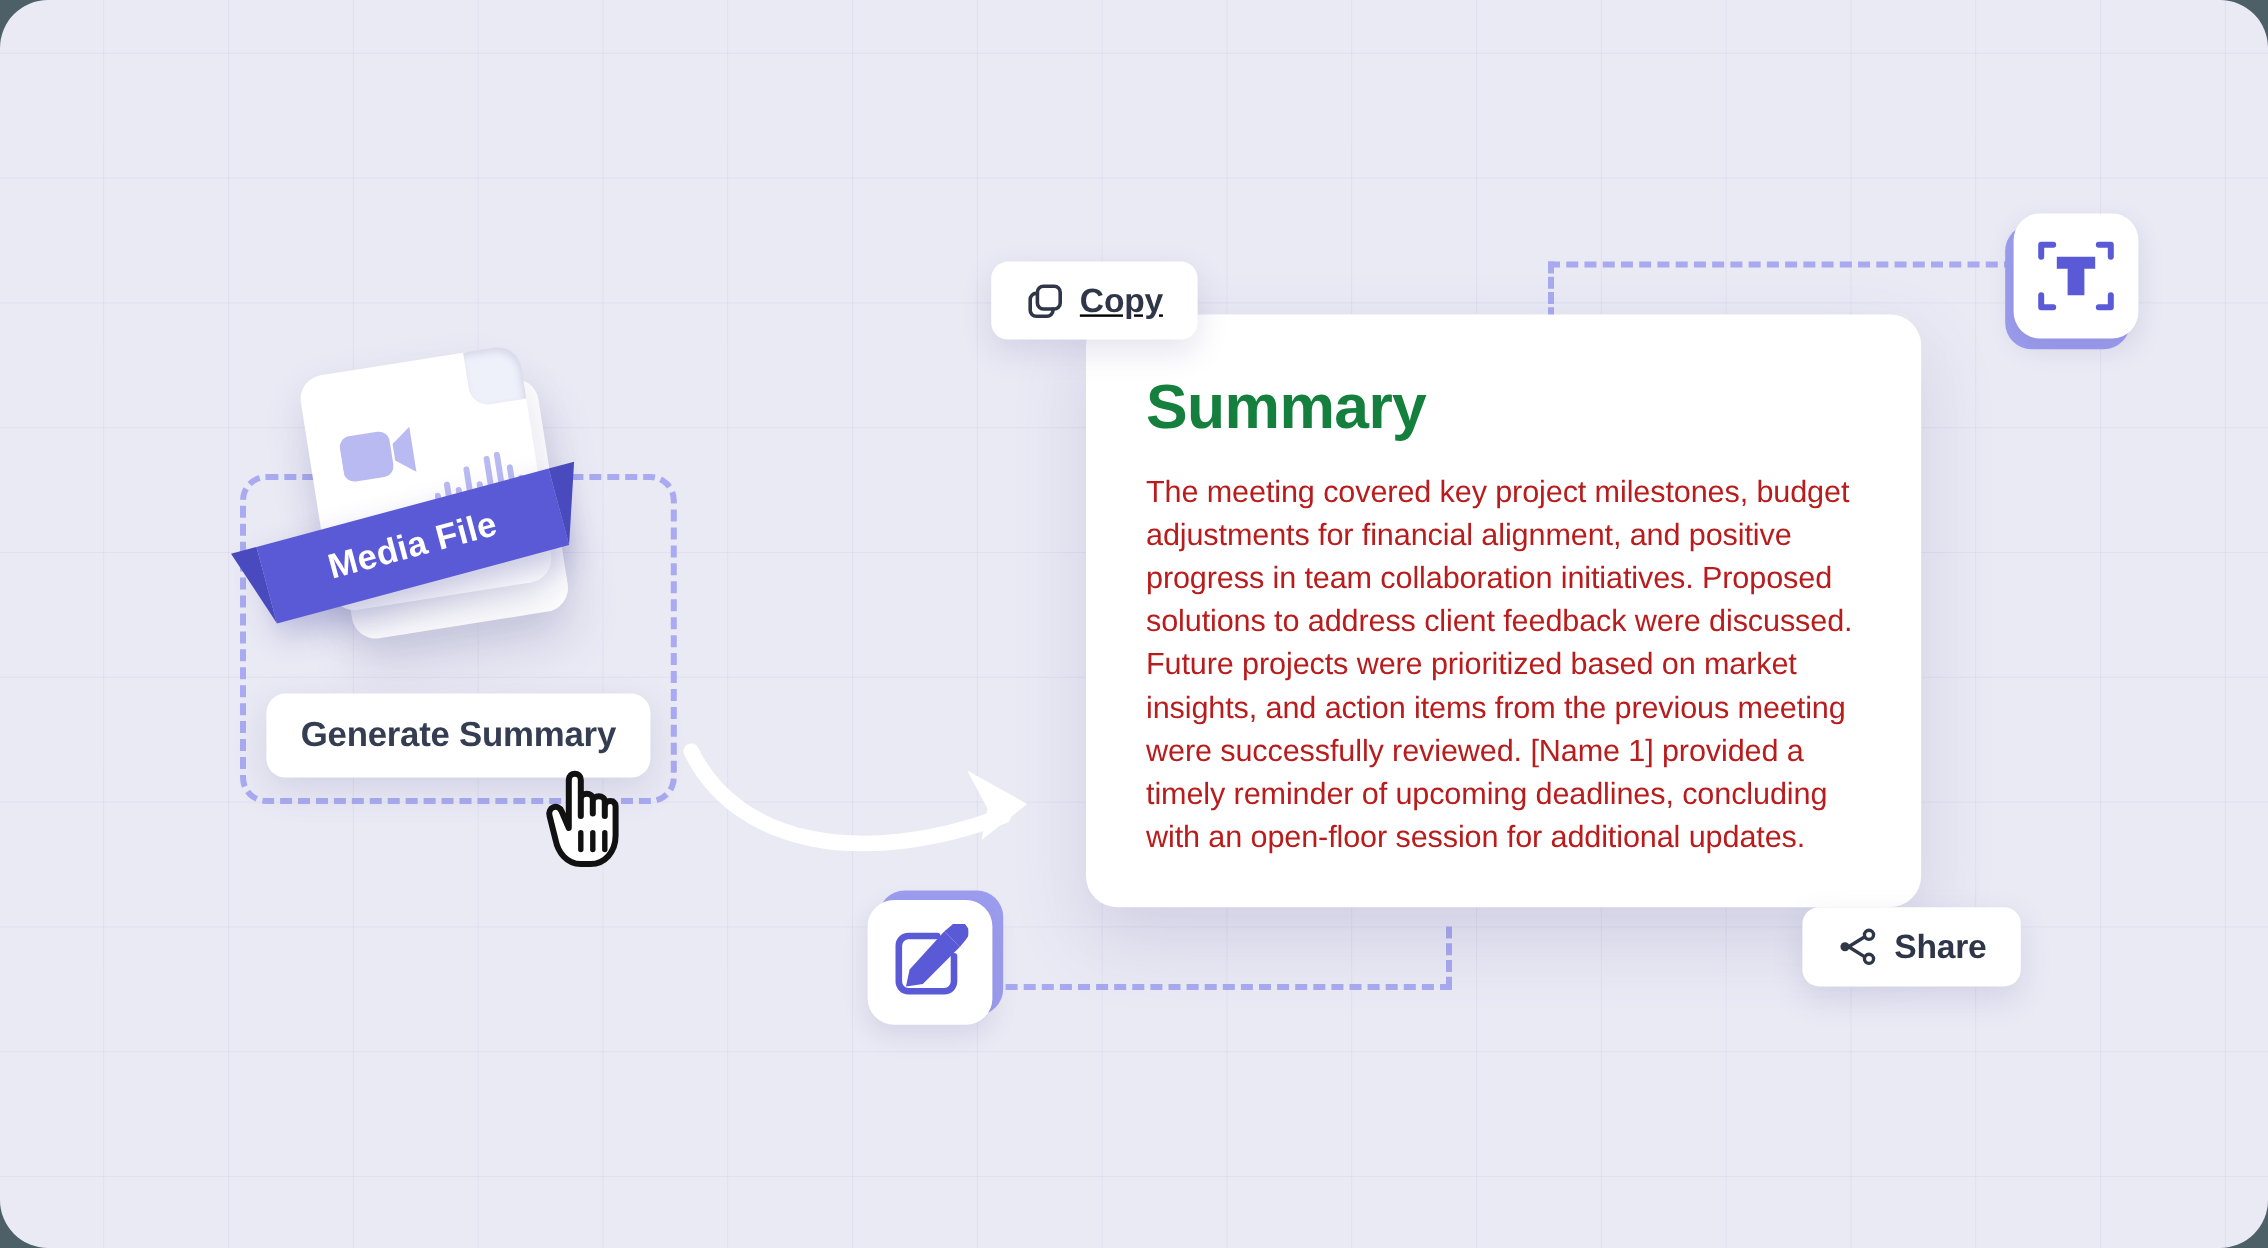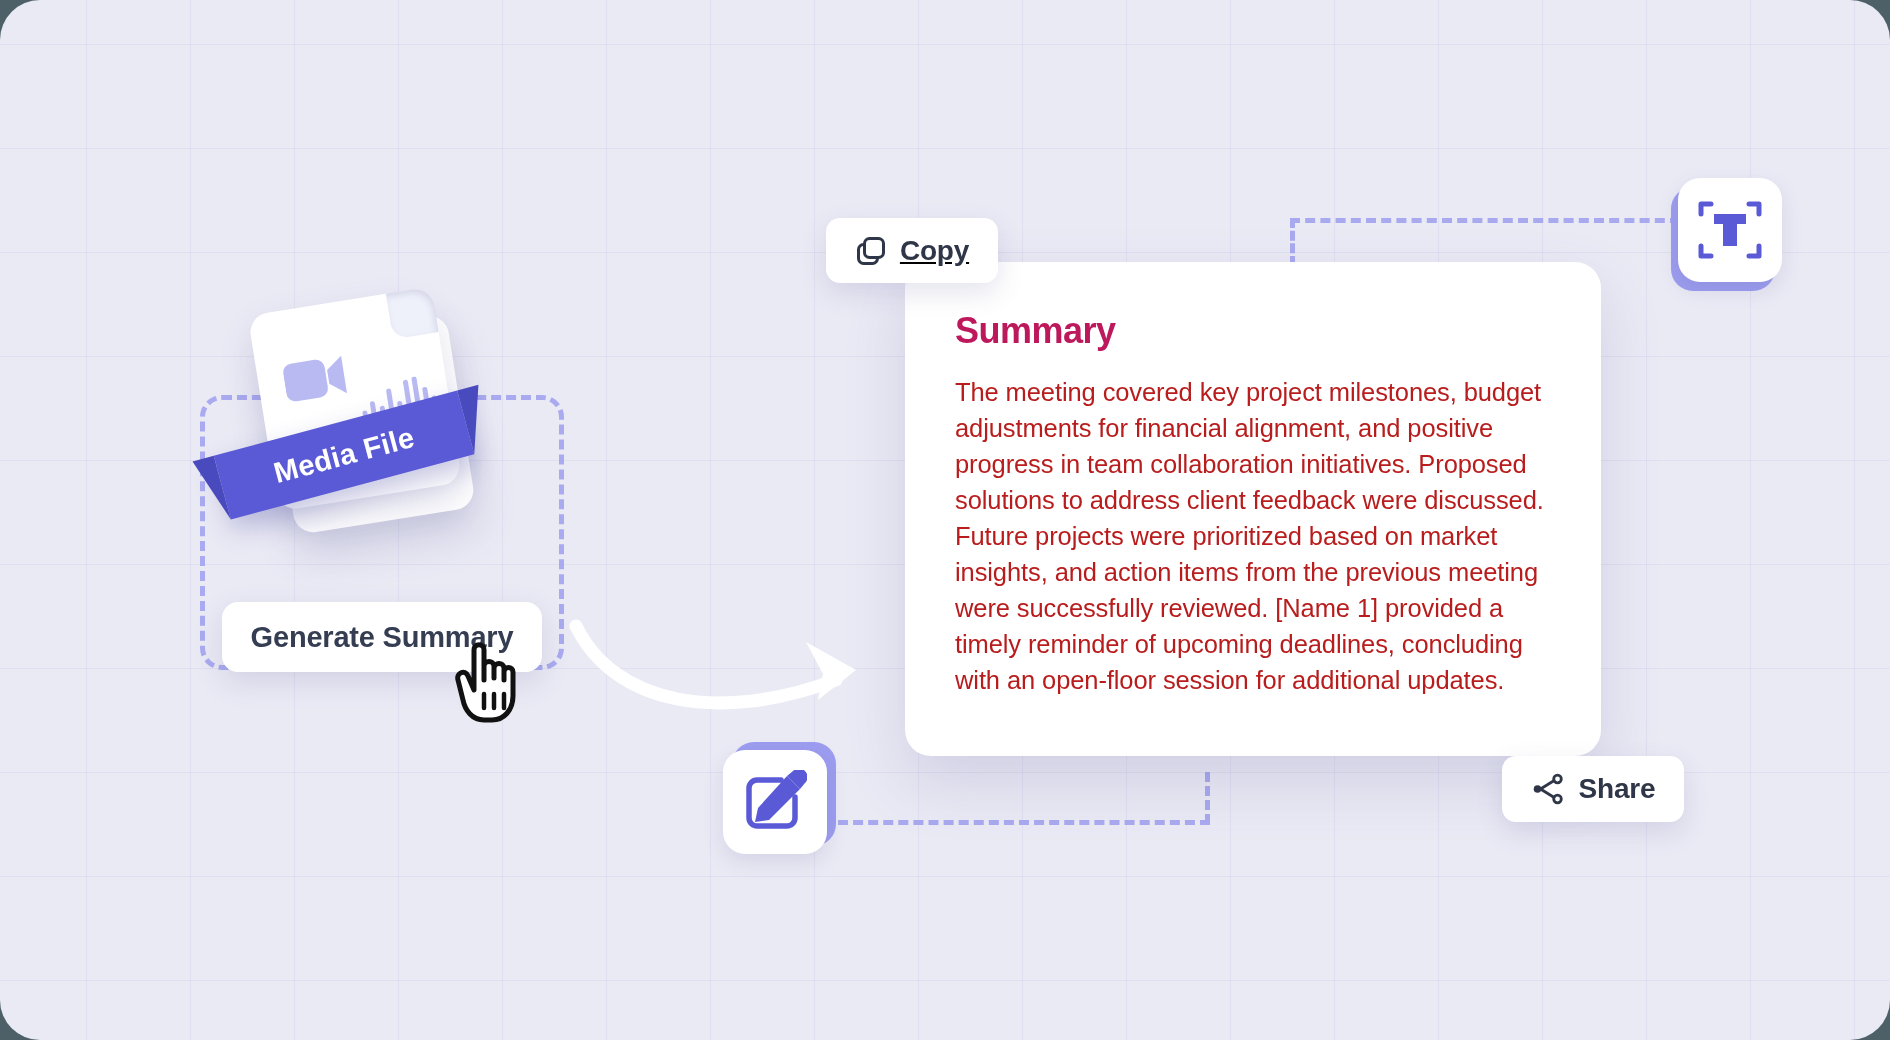--- a/index.html
+++ b/index.html
@@ -150,21 +150,20 @@
     position: absolute;
     left: 222px; top: 578px;
     width: 320px; height: 70px;
     background: #ffffff;
     border-radius: 16px;
     display: flex;
     align-items: center;
     justify-content: center;
     box-shadow: 0 10px 28px rgba(90,90,150,0.17);
     cursor: pointer;
-    margin-top: 24px;
   }
   .gen-btn-label {
     color: #353d52;
     font-size: 29px;
     font-weight: 700;
     letter-spacing: -0.2px;
     white-space: nowrap;
   }
 
   
@@ -188,22 +187,22 @@
     position: absolute;
     left: 905px; top: 262px;
     width: 696px; height: 494px;
     background: #ffffff;
     border-radius: 26px;
     box-shadow: 0 26px 60px rgba(90,90,150,0.18);
     box-sizing: border-box;
     padding: 48px 50px 0 50px;
   }
   .summary-title {
-    color: #be185d;
-    font-size: 36px;
+    color: #15803d;
+    font-size: 52px;
     font-weight: 700;
     letter-spacing: -0.5px;
     margin: 0 0 22px 0;
   }
   .summary-body {
     color: #b91c1c;
     font-size: 25.5px;
     line-height: 36px;
     letter-spacing: -0.1px;
     margin: 0;

